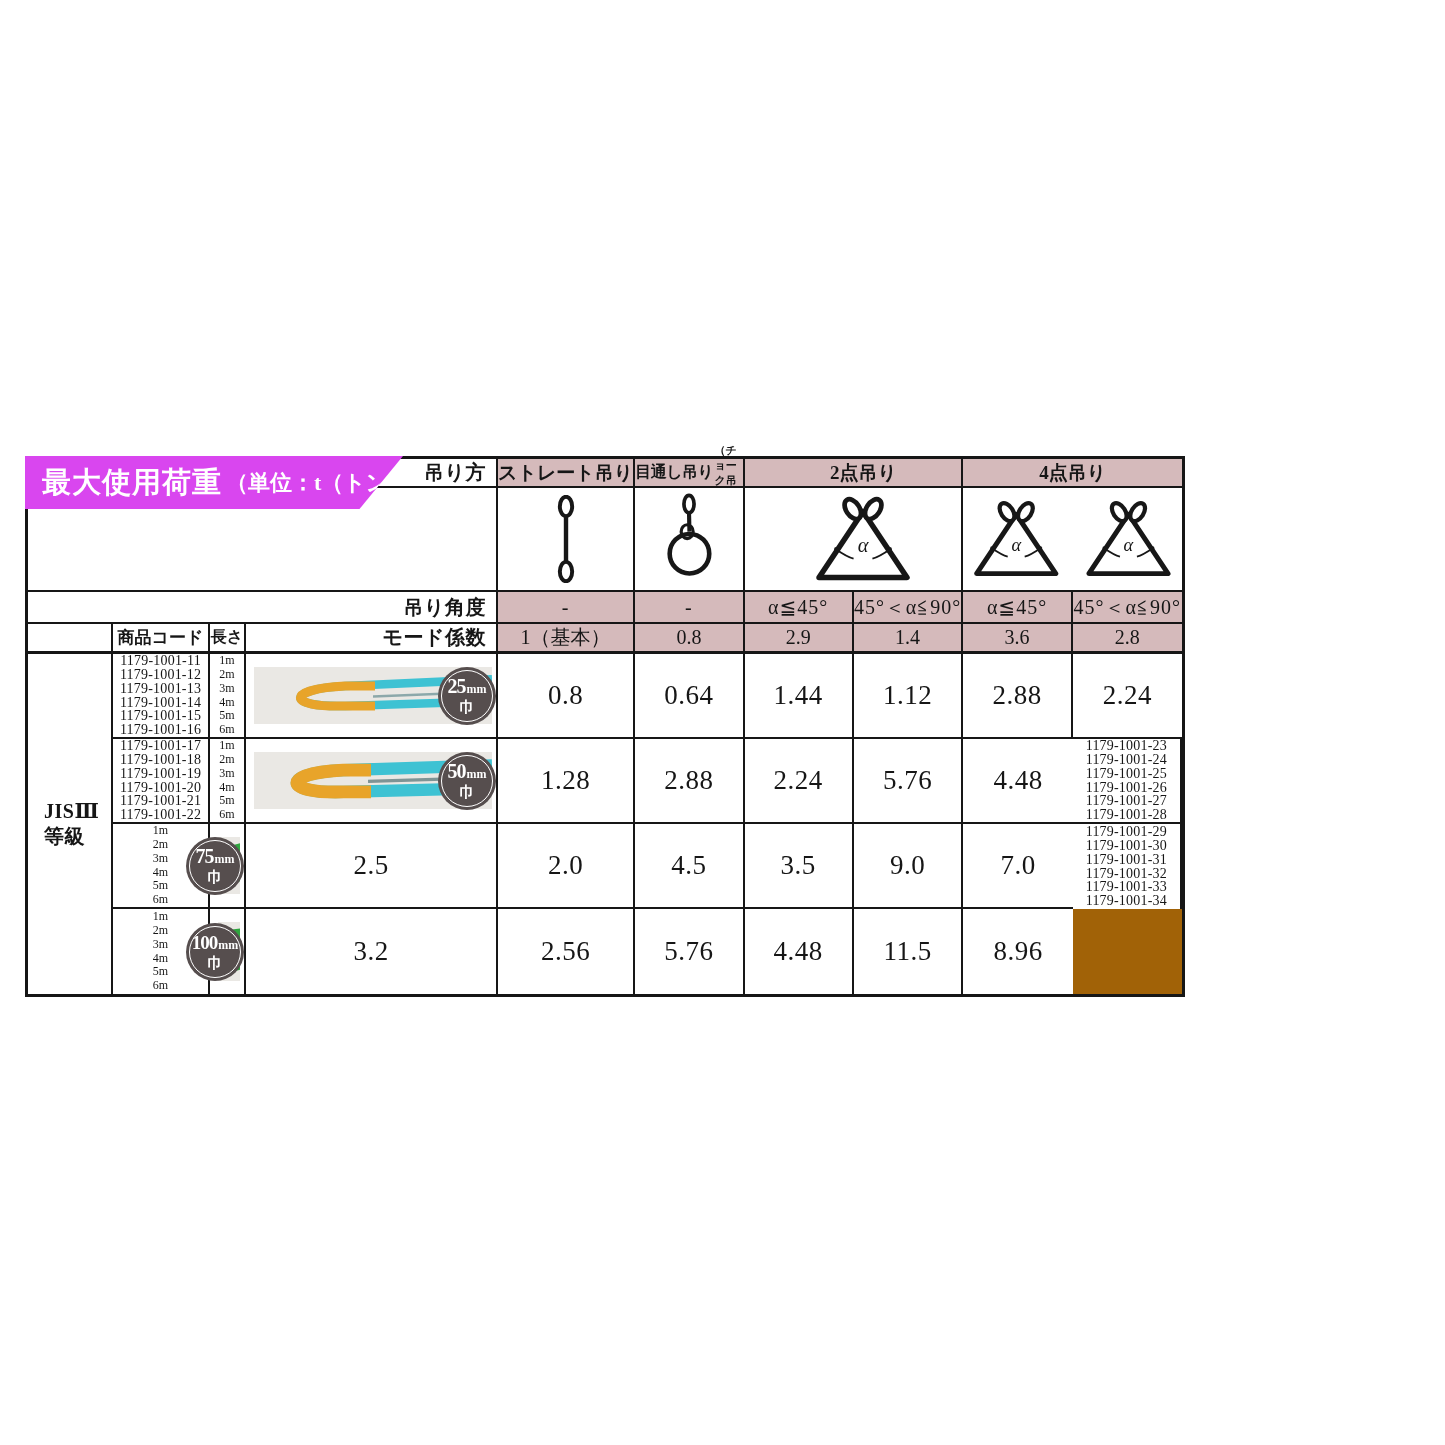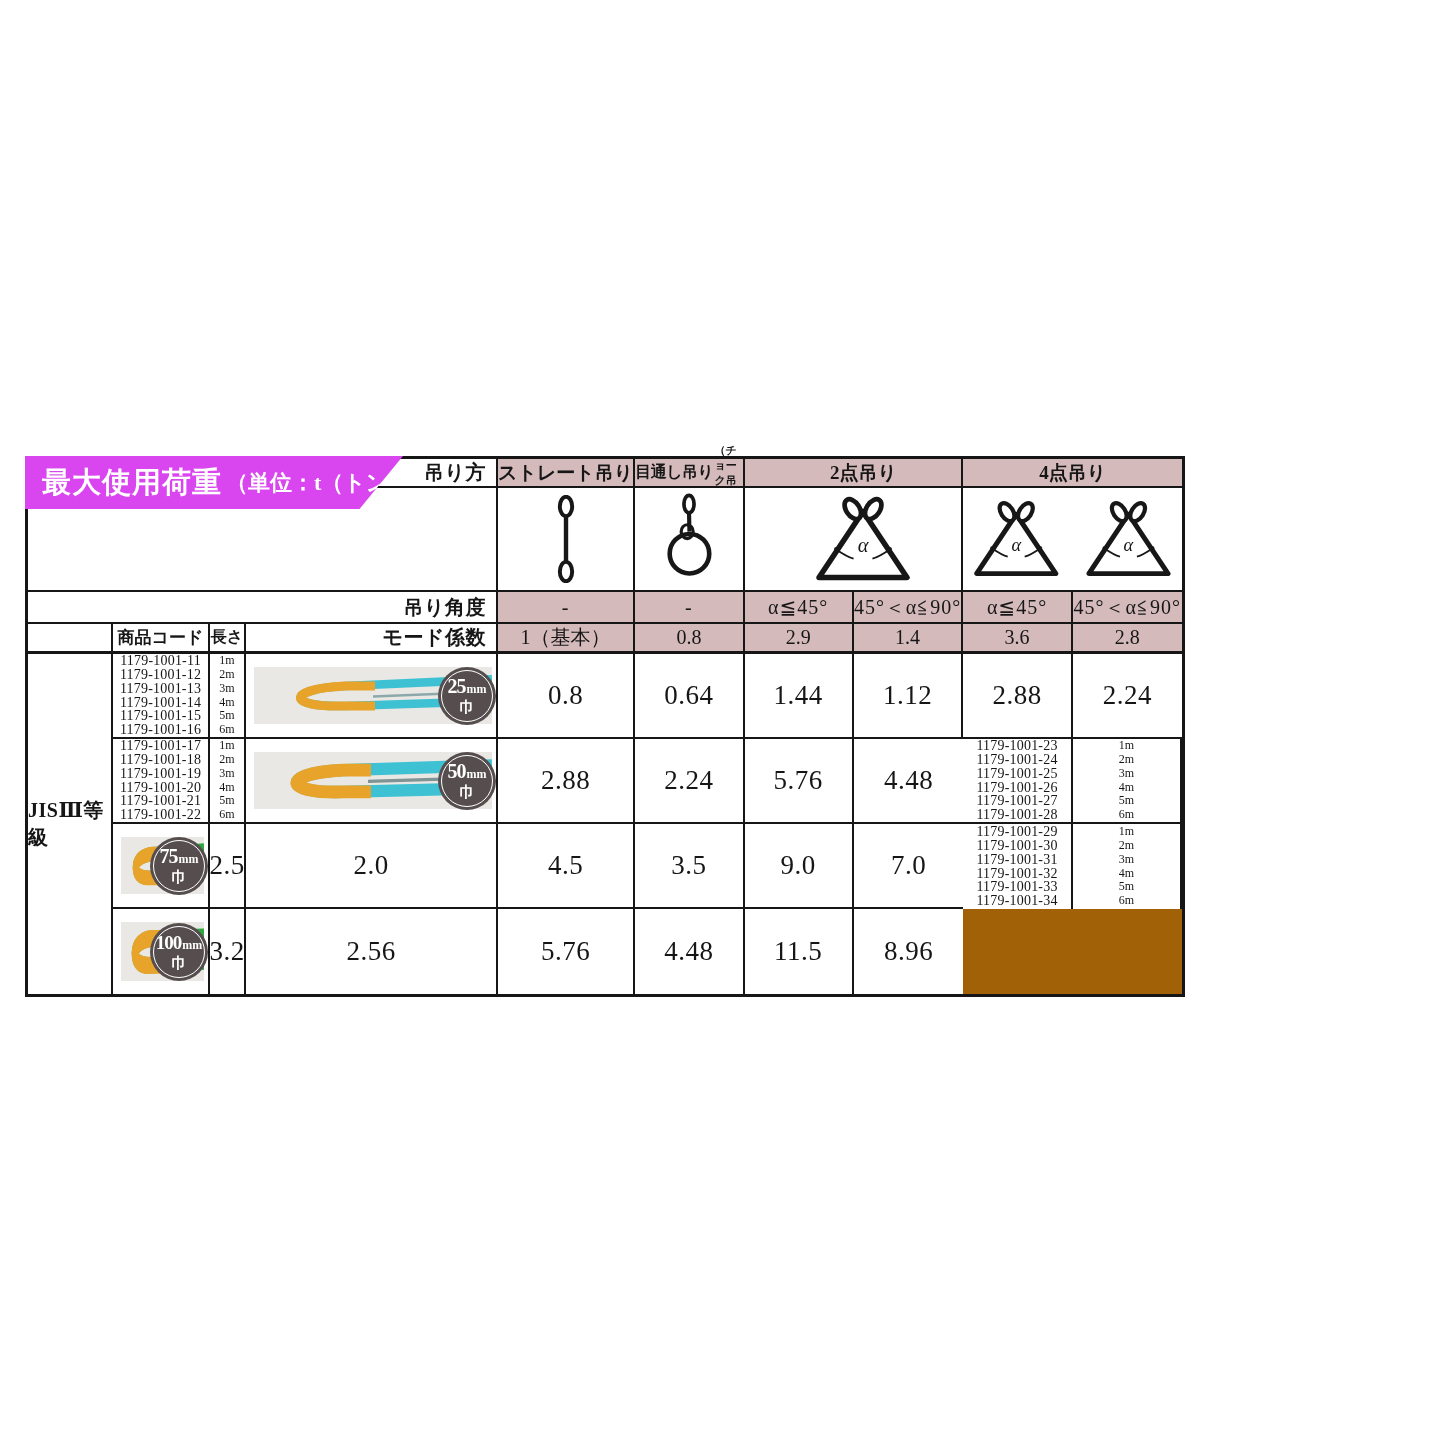--- a/index.html
+++ b/index.html
@@ -25,21 +25,21 @@
   .sp2b{grid-column:9/11;}
 
   .hdr{font-weight:bold;font-size:20px;letter-spacing:0.5px;}
   .mhdr{font-weight:bold;font-size:19px;white-space:nowrap;}
   .msub{font-weight:bold;font-size:11px;margin-left:1px;}
   .ang{font-size:20px;letter-spacing:1px;white-space:nowrap;}
   .mode{font-size:20px;}
   .val{font-size:27px;letter-spacing:0.5px;}
   .codes{font-size:14px;line-height:13.7px;white-space:pre-line;text-align:center;letter-spacing:0.2px;}
   .lens{font-size:12px;line-height:13.7px;white-space:pre-line;text-align:center;}
-  .grade{font-weight:bold;font-size:20px;letter-spacing:0.5px;}
+  .grade{font-weight:bold;font-size:20px;letter-spacing:0.5px;margin-left:16px;}
   .smallhdr{font-weight:bold;font-size:16px;letter-spacing:0px;white-space:nowrap;}
 
   
   .banner{position:absolute;left:25px;top:456px;width:378px;height:53px;background:#d946ef;
           clip-path:polygon(0 0,100% 0,88.5% 100%,0 100%);
           display:flex;align-items:center;padding-left:17px;box-sizing:border-box;z-index:5;
           color:#ffffff;white-space:nowrap;}
   .banner .t1{font-weight:bold;font-size:29px;letter-spacing:1px;}
   .banner .t2{font-weight:bold;font-size:22px;margin-left:4px;letter-spacing:0px;}
 
@@ -268,20 +268,23 @@
       </div>
       <div class="badge">
         <div class="bl1">
             <span class="bnum">50</span>
             <span class="bmm">mm</span>
           </div>
         <div class="bsuf">巾</div>
       </div>
     </div>
     <div class="c">
+        <span class="val">1.28</span>
+      </div>
+    <div class="c">
         <span class="val">2.88</span>
       </div>
     <div class="c">
         <span class="val">2.24</span>
       </div>
     <div class="c">
         <span class="val">5.76</span>
       </div>
     <div class="c nr">
         <span class="val">4.48</span>

